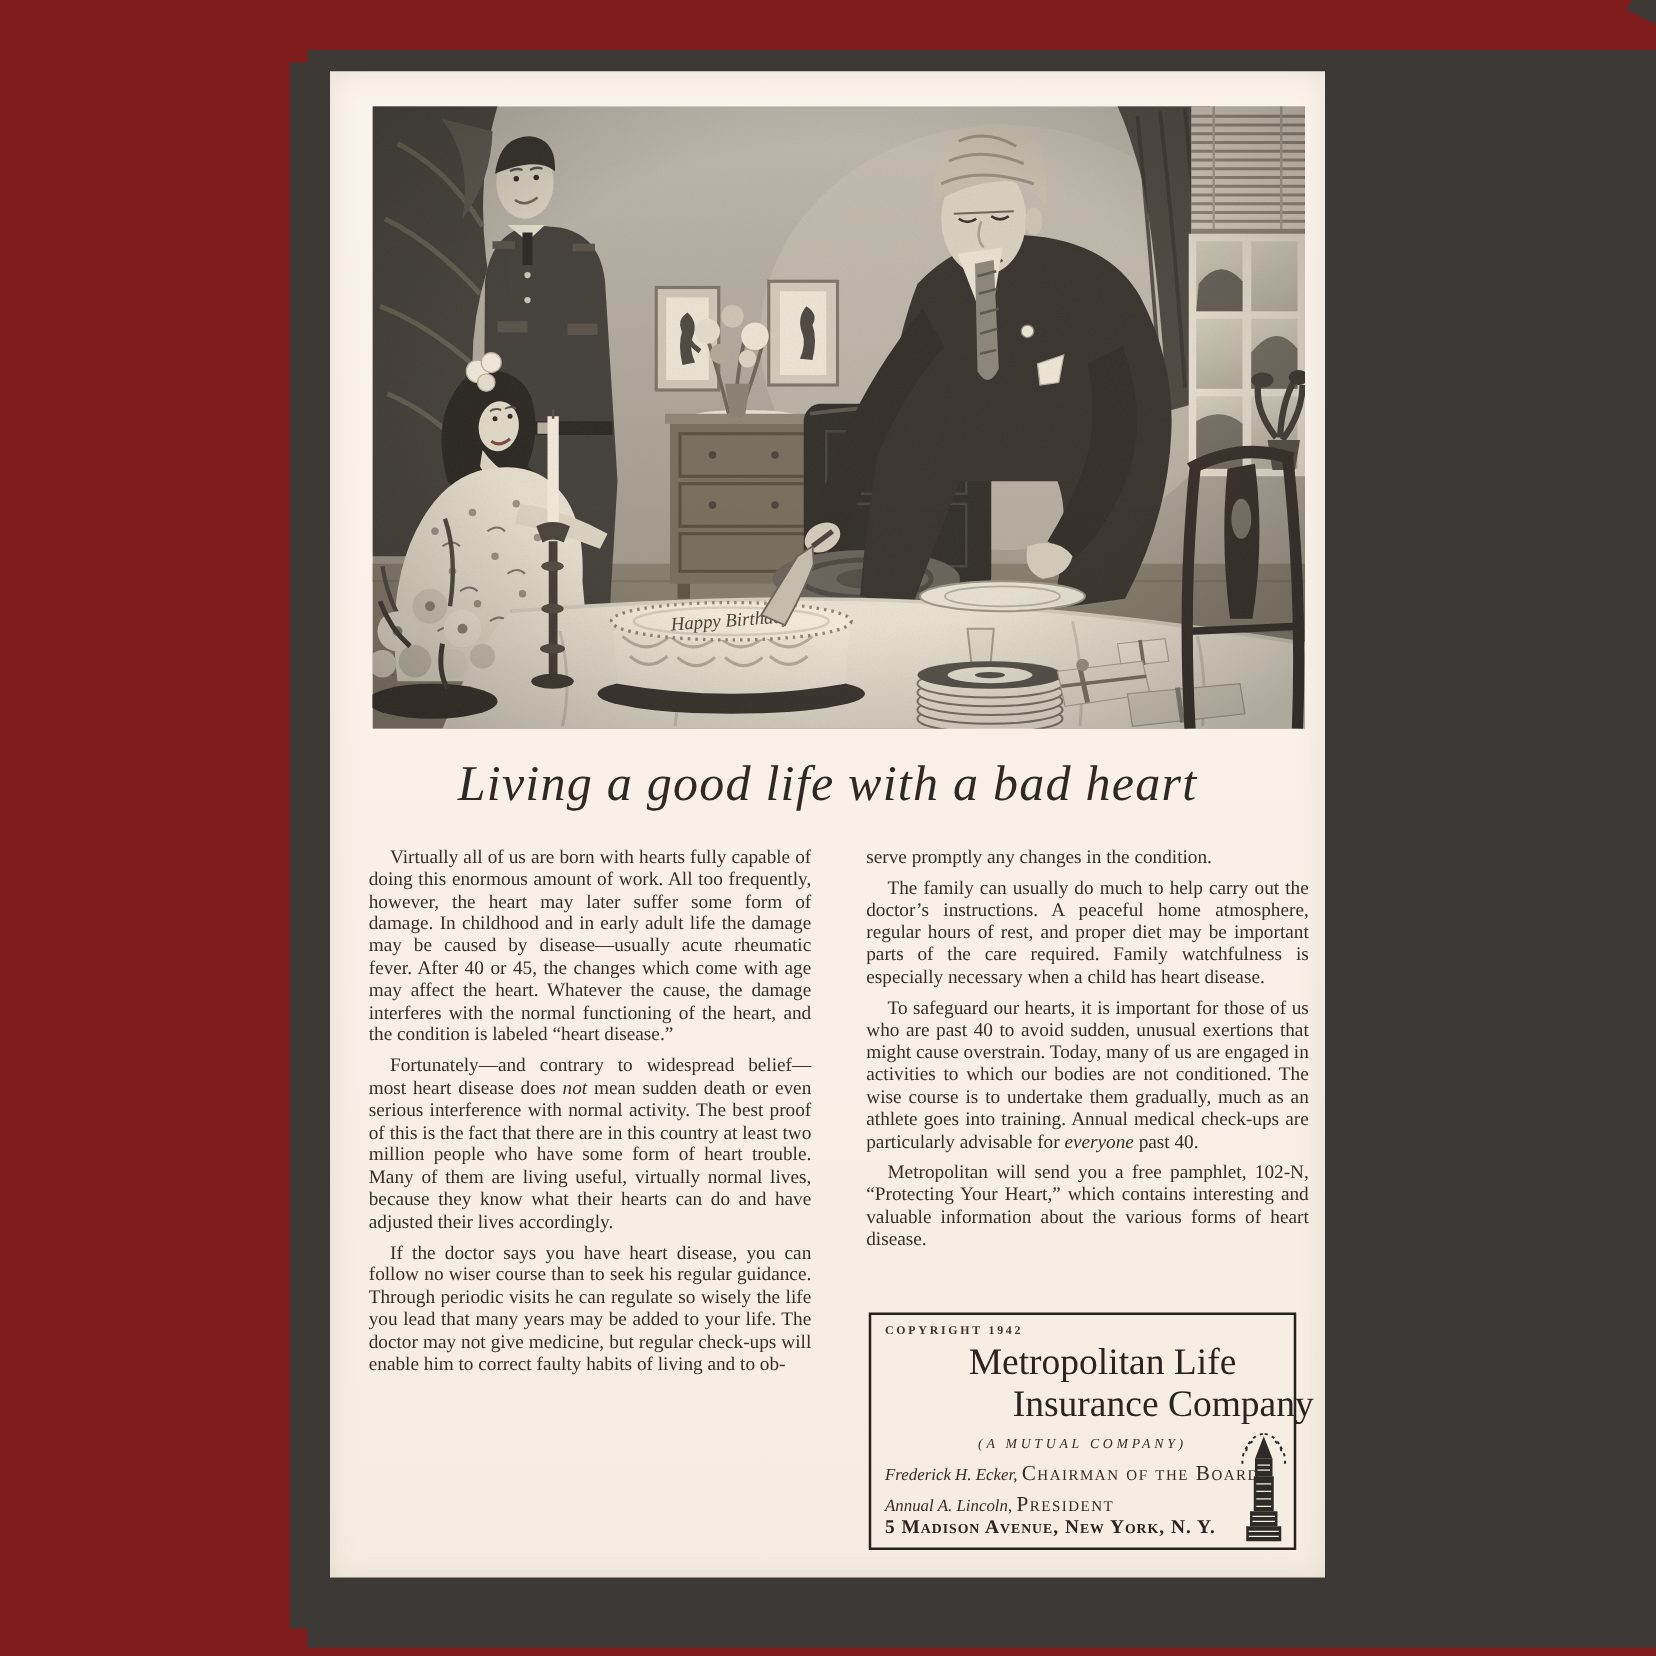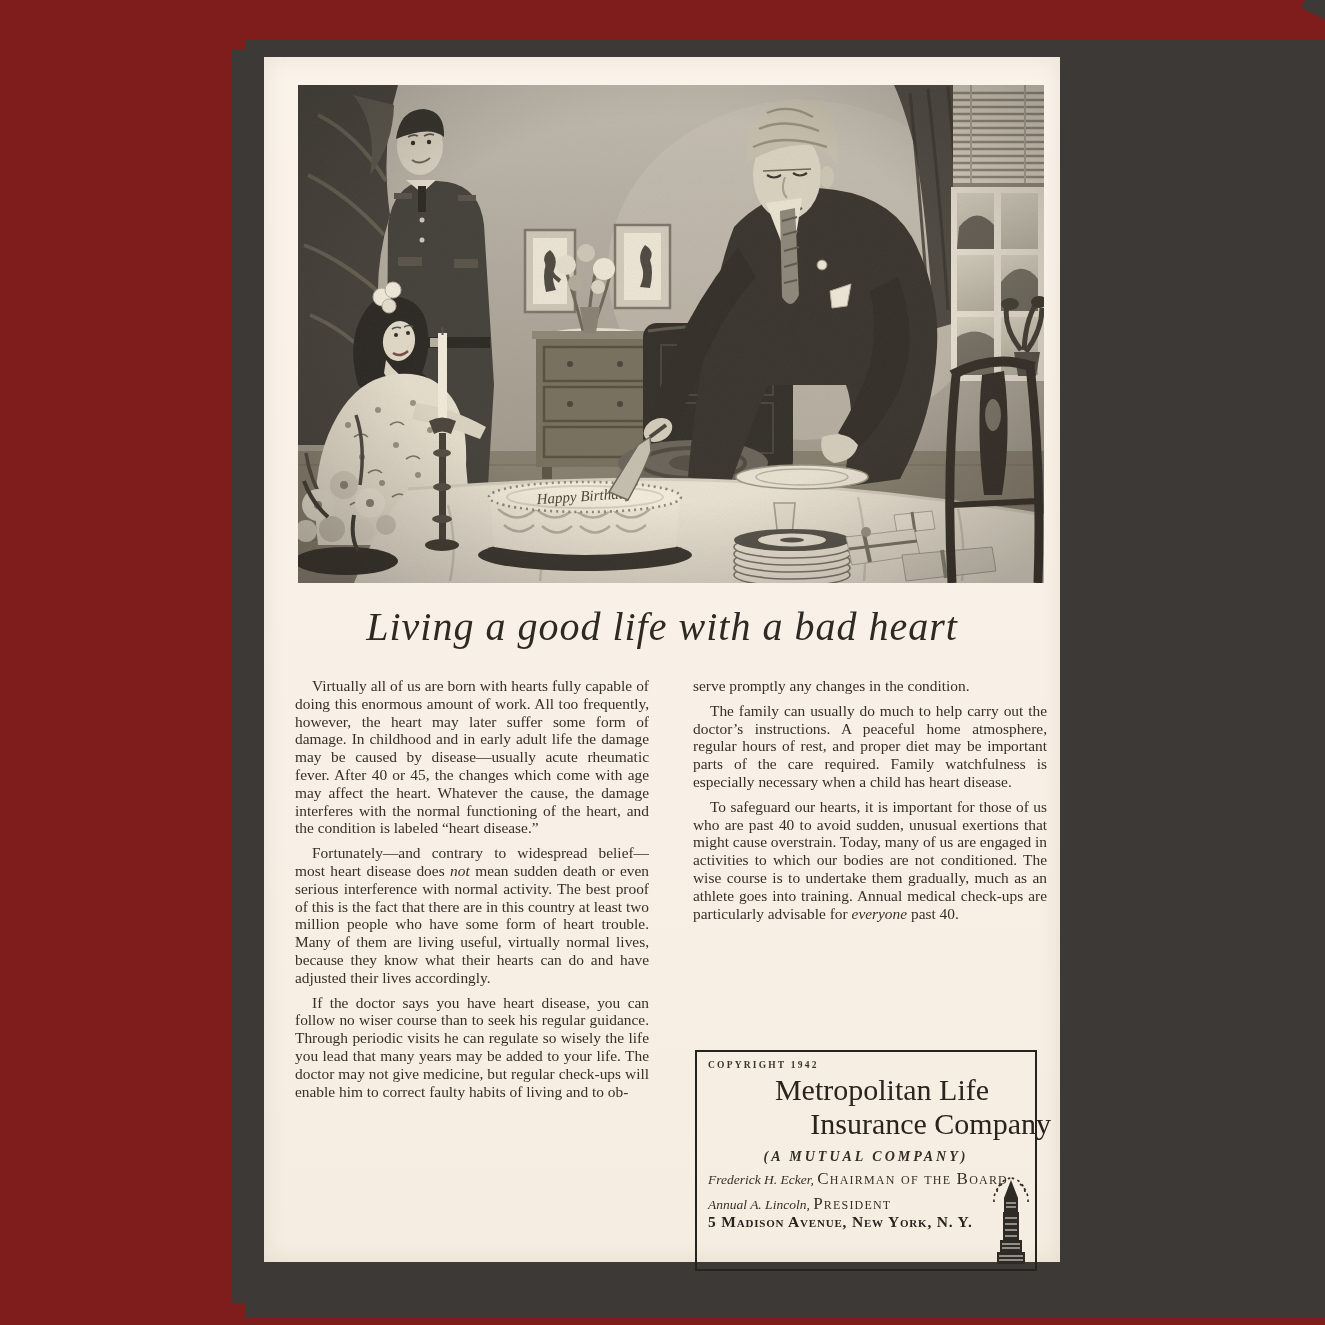--- a/index.html
+++ b/index.html
@@ -16,30 +16,30 @@
   .headline{position:absolute;left:0;top:546px;width:100%;text-align:center;
             font-style:italic;font-size:40px;color:#2e2922;letter-spacing:1px;}
   .col{position:absolute;top:620px;width:354px;text-align:justify;
        font-size:15.4px;line-height:17.8px;color:#362f26;}
   .col-left{left:31px;}
   .col-right{left:429px;}
   p.body-para{margin:0 0 7px 0;}
   p.indent{text-indent:17px;}
   .smallcaps{font-variant:small-caps;letter-spacing:.4px;}
   .italic{font-style:italic;}
-  .logo-box{position:absolute;left:431px;top:993px;width:342px;height:221px;
+  .logo-box{position:absolute;left:431px;top:993px;width:342px;height:190px;
             border:2.5px solid #26221c;box-sizing:border-box;}
   .copyright{position:absolute;left:11px;top:8px;font-size:9.5px;font-weight:bold;
              letter-spacing:2.2px;color:#3a352c;}
   .company-line{position:absolute;left:0;width:100%;text-align:center;
                 font-size:30px;color:#29241e;margin-left:16px;}
   .company-line1{top:21px;}
   .company-line2{top:55px;text-align:right;}
   .mutual{position:absolute;top:97px;left:0;width:100%;text-align:center;font-style:italic;
-          font-weight:bold;font-size:14px;letter-spacing:3px;color:#332e26;}
+          font-weight:normal;font-size:11px;letter-spacing:3px;color:#332e26;}
   .officers{position:absolute;left:11px;top:117px;color:#332e26;}
   .officer-line{font-size:13.5px;margin-bottom:5px;white-space:nowrap;}
   .officer-name{font-style:italic;text-align:center;}
   .officer-title{font-variant:small-caps;letter-spacing:1.2px;font-size:17px;}
   .address{position:absolute;left:11px;top:161px;font-variant:small-caps;font-weight:bold;
            font-size:15.5px;letter-spacing:.8px;color:#29241e;white-space:nowrap;}
   .tower{position:absolute;right:5px;bottom:3px;width:38px;height:92px;}
   svg text.cake-script{font-family:"Liberation Serif",serif;font-style:italic;
                        font-size:15px;fill:#4842351;fill:#4a4438;}
 </style>
@@ -361,20 +361,21 @@
 
     <div class="col col-left">
         <p class="body-para indent"><span>Virtually all of us are born with hearts fully capable of doing this enormous amount of work. All too frequently, however, the heart may later suffer some form of damage. In childhood and in early adult life the damage may be caused by disease—usually acute rheumatic fever. After 40 or 45, the changes which come with age may affect the heart. Whatever the cause, the damage interferes with the normal functioning of the heart, and the condition is labeled “heart disease.”</span></p>
         <p class="body-para indent"><span>Fortunately—and contrary to widespread belief—most heart disease does </span><span class="italic">not</span><span> mean sudden death or even serious interference with normal activity. The best proof of this is the fact that there are in this country at least two million people who have some form of heart trouble. Many of them are living useful, virtually normal lives, because they know what their hearts can do and have adjusted their lives accordingly.</span></p>
         <p class="body-para indent"><span>If the doctor says you have heart disease, you can follow no wiser course than to seek his regular guidance. Through periodic visits he can regulate so wisely the life you lead that many years may be added to your life. The doctor may not give medicine, but regular check-ups will enable him to correct faulty habits of living and to ob-</span></p>
       </div>
     <div class="col col-right">
         <p class="body-para"><span>serve promptly any changes in the condition.</span></p>
         <p class="body-para indent"><span>The family can usually do much to help carry out the doctor’s instructions. A peaceful home atmosphere, regular hours of rest, and proper diet may be important parts of the care required. Family watchfulness is especially necessary when a child has heart disease.</span></p>
         <p class="body-para indent"><span>To safeguard our hearts, it is important for those of us who are past 40 to avoid sudden, unusual exertions that might cause overstrain. Today, many of us are engaged in activities to which our bodies are not conditioned. The wise course is to undertake them gradually, much as an athlete goes into training. Annual medical check-ups are particularly advisable for </span><span class="italic">everyone</span><span> past 40.</span></p>
+        <p class="body-para indent"><span>Metropolitan will send you a free pamphlet, 102-N, “Protecting Your Heart,” which contains interesting and valuable information about the various forms of heart disease.</span></p>
       </div>
 
     <div class="logo-box">
       <div class="copyright">COPYRIGHT 1942</div>
       <div class="company-line company-line1">Metropolitan Life</div>
       <div class="company-line company-line2">Insurance Company</div>
       <div class="mutual">(A MUTUAL COMPANY)</div>
       <div class="officers">
         <div class="officer-line">
           <span class="officer-name">Frederick H. Ecker,</span>

